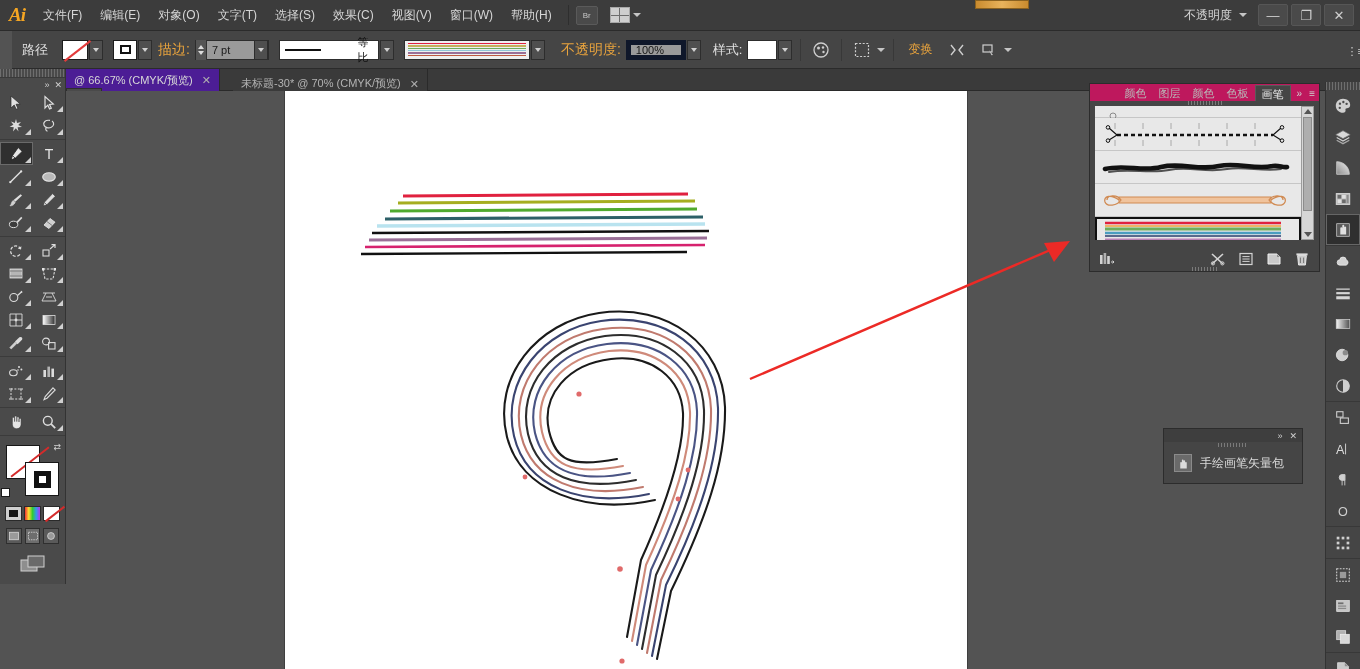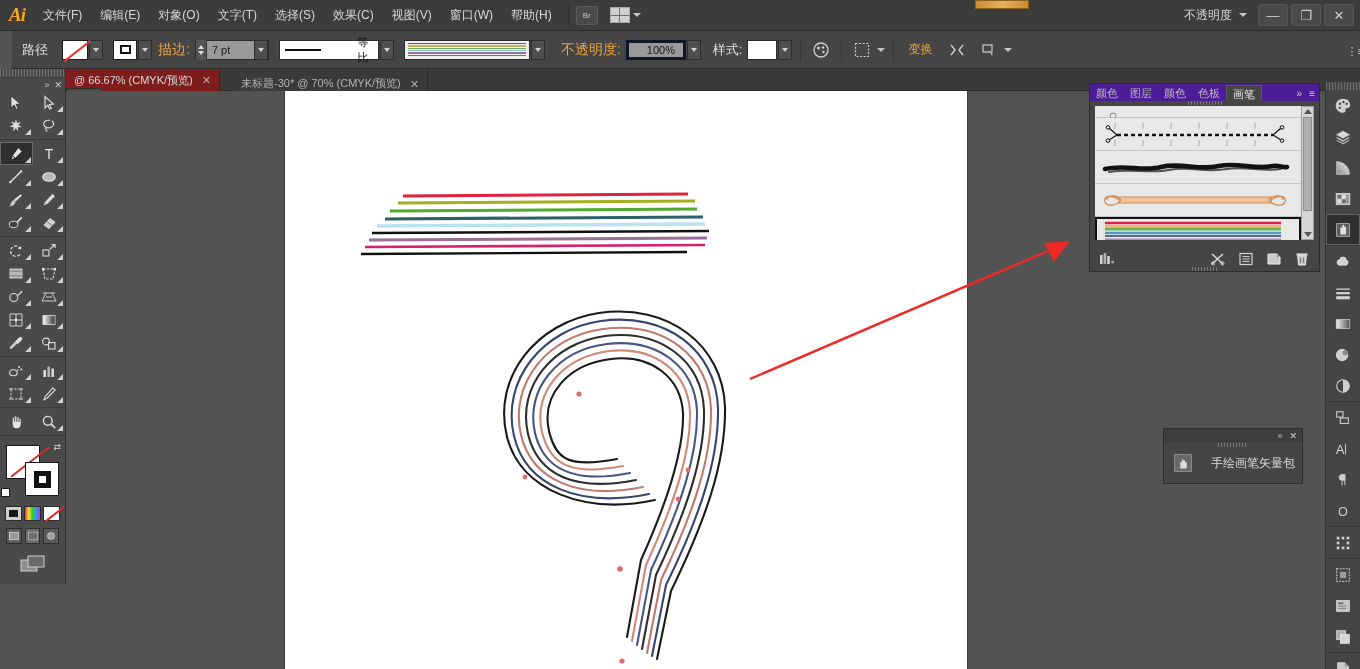--- a/index.html
+++ b/index.html
@@ -98,43 +98,43 @@
     display:flex; align-items:center; justify-content:space-between; padding:0 5px;
   }
   .profile-line { width: 52px; height:2px; background:#111; }
   .profile-txt { font-size:11px; color:#111;margin-left:36px; }
   .brush-field {
     width: 126px; height: 20px; background:#efefef; border:1px solid #2d2d2d; padding:2px 3px;
     display:flex; flex-direction:column; justify-content:space-around;
   }
   .brush-field i { display:block; height:1.6px; }
   .opacity-field {
-    width: 60px; height:20px; background:#9a9a9a; border:3px solid #0f172a;
-    display:flex; align-items:center; padding-left:18px; font-size:11px; color:#151515;
+    width: 60px; height:20px; background:#9a9a9a; border:5px solid #0f172a;
+    display:flex; align-items:center; padding-left:5px; font-size:11px; color:#151515;
   }
   .style-field {
     width: 30px; height: 20px; background:#fff; border:1px solid #2d2d2d;
   }
   .cb-icon-btn {
     width: 24px; height: 22px; display:flex; align-items:center; justify-content:center;
     color:#d0d0d0; font-size:13px;
   }
   .cb-sep { width:1px; height:22px; background:#383838; margin:0 8px; }
   .cb-right-caret { position:absolute; right:8px; top:14px; color:#cfcfcf; font-size:11px; }
 
   
   .tabbar {
     position: absolute; left: 0; top: 69px; width: 1360px; height: 22px;
     background: #3a3a3a; border-bottom:1px solid #2a2a2a;
   }
   .doctab {
     position:absolute; top:0; height:22px; display:flex; align-items:center;
     padding: 0 8px; font-size: 11px; border-right:1px solid #2a2a2a;
   }
-  .doctab.active { background:#7f1d1d; color:#d8d8d8; }
+  .doctab.active { background:#4c1d95; color:#d8d8d8; }
   .doctab.inactive { background:#3a3a3a; color:#b3b3b3; }
   .tab-close { margin-left:9px; color:#b0b0b0; font-size:11px; }
 
   
   .toolpanel {
     position:absolute; left:0; top:69px; width:66px; height:515px;
     background:#4a4a4a; border-right:1px solid #333;
   }
   .tp-grip { height:9px; background: repeating-linear-gradient(90deg,#6e6e6e 0 1px,#4a4a4a 1px 3px); border-bottom:1px solid #3a3a3a;}
   .tp-head { height:13px; display:flex; align-items:center; justify-content:flex-end; padding-right:3px; gap:5px; background:#4a4a4a;}
@@ -196,21 +196,21 @@
   .vscroll {
     position:absolute; right:0px; top:91px; width:14px; height:578px; background:#4a4a4a; border-left:1px solid #383838;
   }
   .vthumb { position:absolute; left:2px; top:290px; width:10px; height:26px; background:#7b7b7b; border:1px solid #9a9a9a; }
 
   
   .brushpanel {
     position:absolute; left:1089px; top:83px; width:231px; height:189px;
     background:#454545; border:1px solid #2c2c2c;
   }
-  .bp-tabs { height:17px; display:flex; align-items:flex-end; background:#4c1d95; position:relative; }
+  .bp-tabs { height:17px; display:flex; align-items:flex-end; background:#be185d; position:relative;justify-content:center; }
   .bp-tab {
     padding:0 6px; height:16px; line-height:16px; font-size:11px; color:#b8b8b8;
   }
   .bp-tab.active { background:#454545; color:#e4e4e4; border-top:1px solid #5a5a5a;
     border-left:1px solid #5a5a5a; border-right:1px solid #5a5a5a;}
   .bp-tabicons { position:absolute; right:4px; bottom:2px; display:flex; gap:7px; color:#cfcfcf; font-size:10px;}
   .bp-list { position:absolute; left:5px; top:22px; width:206px; height:134px; background:#e8e8e8; overflow:hidden;}
   .bp-row { height:33px; border-bottom:1px solid #c6c6c6; position:relative; background:#e8e8e8; display:flex; align-items:center;}
   .bp-row.partial { height:12px; }
   .bp-row.selected { box-shadow: inset 0 0 0 2px #101010; }
@@ -227,21 +227,21 @@
      background: repeating-linear-gradient(90deg,#7a7a7a 0 1px,#454545 1px 3px); z-index:3;}
 
   
   .vecpanel {
     position:absolute; left:1163px; top:428px; width:140px; height:56px;
     background:#454545; border:1px solid #2c2c2c;
   }
   .vp-head { height:13px; display:flex; align-items:center; justify-content:flex-end; gap:7px; padding-right:5px; font-size:9px; color:#cfcfcf; background:#3e3e3e;}
   .vp-grip { position:absolute; left:50%; transform:translateX(-50%); top:14px; width:30px; height:4px;
      background: repeating-linear-gradient(90deg,#7a7a7a 0 1px,#454545 1px 3px);}
-  .vp-body { display:flex; align-items:center; padding:12px 0 0 10px; gap:19px;}
+  .vp-body { display:flex; align-items:center; padding:12px 0 0 10px; gap:8px;}
   .vp-thumb { width:18px;height:18px;border:1px solid #8a8a8a; background:#6a6a6a; display:flex;align-items:center;justify-content:center;}
   .vp-label { font-size:12px; color:#dcdcdc; }
 
   
   .rail {
     position:absolute; right:0; top:82px; width:35px; height:587px; background:#454545; border-left:1px solid #333;
   }
   .rail-grip { height:8px; background: repeating-linear-gradient(90deg,#6e6e6e 0 1px,#454545 1px 3px); }
   .rail-item { height:31px; display:flex; align-items:center; justify-content:center; color:#d4d4d4; }
   .rail-item.sel { background:#2f2f2f; box-shadow: inset 0 0 0 1px #666; }

